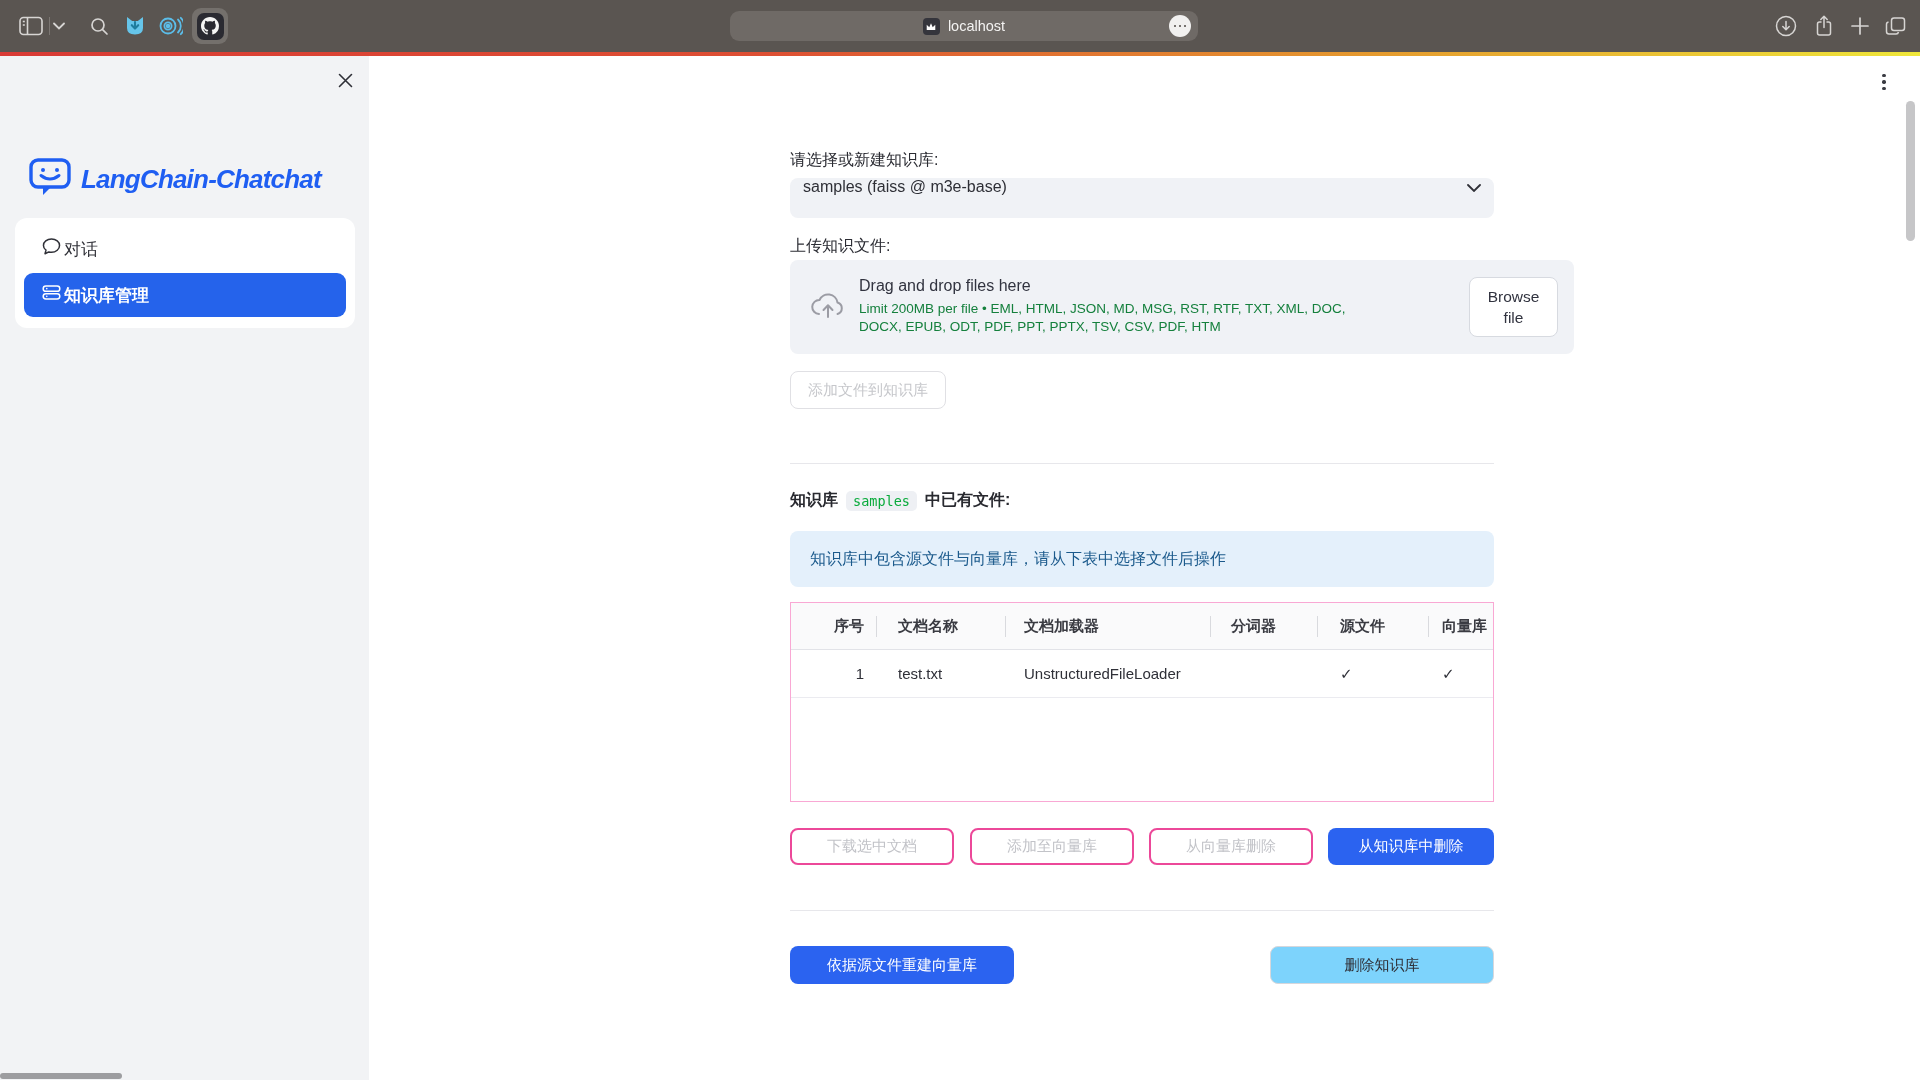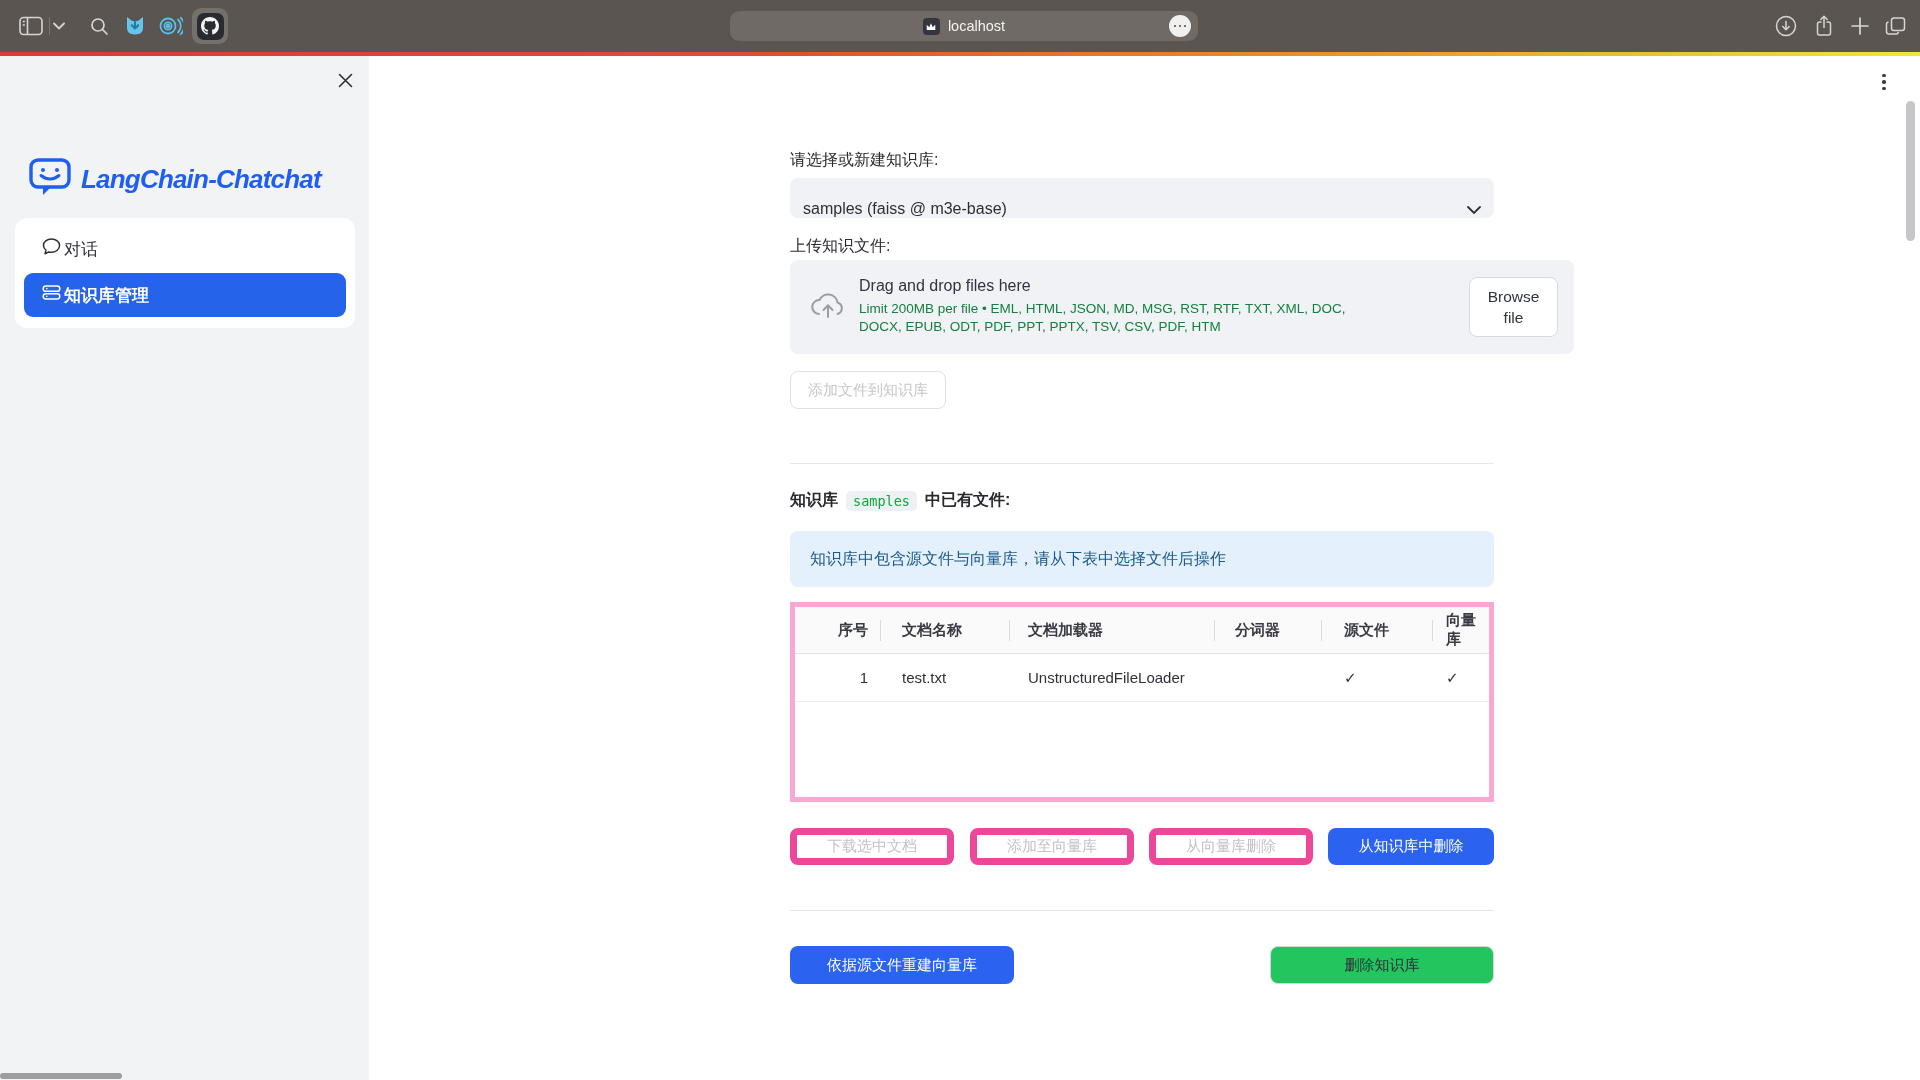--- a/index.html
+++ b/index.html
@@ -42,21 +42,21 @@
   .menu-dots { position:absolute; right:26px; top:13px; width:20px; height:26px; display:flex; flex-direction:column;
                align-items:center; justify-content:center; gap:3px; cursor:pointer; }
   .menu-dots i { width:3.4px; height:3.4px; border-radius:50%; background:#3a3b42; }
   .v-scroll { position:absolute; right:5px; top:45px; width:9px; height:140px; border-radius:5px; background:#c6c6c8; }
   .h-scroll { position:absolute; left:0; top:1017px; width:122px; height:6px; border-radius:3px; background:#9d9da0; }
 
   .col { position:absolute; left:421px; top:0; width:704px; }
   .field-label { position:absolute; left:0; font-size:16px; color:#2b2c33; }
 
   .select-box { position:absolute; left:0; top:122px; width:704px; height:40px; background:#f0f2f6; border-radius:8px;
-                display:flex; align-items:flex-end; padding:0 13px; cursor:pointer; }
+                display:flex; align-items:flex-start; padding:0 13px; cursor:pointer; }
   .select-value { font-size:16px; color:#2e2f36; flex:1; }
 
   .dropzone { position:absolute; left:0; top:204px; width:784px; height:94px; background:#f0f2f6; border-radius:8px; }
   .dz-cloud { position:absolute; left:19px; top:28px; }
   .dz-texts { position:absolute; left:69px; top:17px; width:512px; }
   .dz-title { font-size:16px; color:#31333f; margin-bottom:5px; }
   .dz-limit { font-size:13.5px; color:#15803d; line-height:18px; }
   .dz-browse { position:absolute; right:16px; top:17px; width:89px; height:60px; background:#fff; border:1px solid #d7dae0;
                border-radius:8px; font-size:15.5px; color:#31333f; line-height:21px; display:flex; align-items:center;
                justify-content:center; text-align:center; padding:0 10px; cursor:pointer; }
@@ -67,36 +67,36 @@
   .divider { position:absolute; left:0; width:704px; height:1px; background:#e7e7eb; }
 
   .files-heading { position:absolute; left:0; top:434px; display:flex; align-items:center; gap:8px; }
   .fh-text { font-size:16px; font-weight:700; color:#28292f; }
   .fh-code { font-family:"DejaVu Sans Mono","Liberation Mono",monospace; font-size:13.5px; color:#09ab3b;
              background:#eef0f4; border-radius:5px; padding:2px 7px; }
 
   .info-banner { position:absolute; left:0; top:475px; width:704px; height:56px; background:#e4f0fb; border-radius:8px;
                  display:flex; align-items:center; padding-left:20px; font-size:16px; font-weight:500; color:#1b5a8c; }
 
-  .table { position:absolute; left:0; top:546px; width:704px; height:200px; border:5px solid #f9a8d4; background:#fff; }
+  .table { position:absolute; left:0; top:546px; width:704px; height:200px; border:1px solid #f9a8d4; background:#fff; }
   .t-head { display:grid; grid-template-columns:85px 129px 205px 107px 111px 1fr; height:47px; background:#fafafb;
             border-bottom:1px solid #e2e3e8; }
   .t-head .cell { position:relative; display:flex; align-items:center; font-size:15px; font-weight:600; color:#3a3b42; }
   .t-head .cell + .cell::before { content:""; position:absolute; left:0; top:13px; width:1px; height:21px; background:#d9dade; }
   .t-row { display:grid; grid-template-columns:85px 129px 205px 107px 111px 1fr; height:48px;
            border-bottom:1px solid #ebebf0; cursor:pointer; }
   .t-row .cell { display:flex; align-items:center; font-size:15px; color:#2f3038; }
   .c0 { justify-content:flex-end; padding-right:12px; }
   .c1 { padding-left:22px; } .c2 { padding-left:19px; } .c3 { padding-left:21px; }
   .c4 { padding-left:23px; } .c5 { padding-left:14px; }
 
   .row-actions { position:absolute; left:0; top:772px; width:704px; height:38px; }
   .row-actions .btn { position:absolute; top:0; height:37px; }
-  .btn.ghost    { background:#fff; border:7px solid #ec4899; color:#c2c3c8; }
-  .btn.outline  { background:#22c55e; border:1px solid #d6d7dc; color:#2f3037; }
+  .btn.ghost    { background:#fff; border:2px solid #ec4899; color:#c2c3c8; }
+  .btn.outline  { background:#7dd3fc; border:1px solid #d6d7dc; color:#2f3037; }
   .btn.primary  { background:#2b63f0; border:none; color:#fff; }
   .ra0 { left:0;   width:164px; } .ra1 { left:180px; width:164px;text-align:right; }
   .ra2 { left:359px; width:164px; } .ra3 { left:538px; width:166px; }
 
   .kb-actions { position:absolute; left:0; top:890px; width:704px; height:38px; }
   .kb-actions .btn { position:absolute; top:0; height:38px; width:224px; }
   .ka0 { left:0; } .ka1 { left:480px; }
 </style>
 </head>
 <body>

